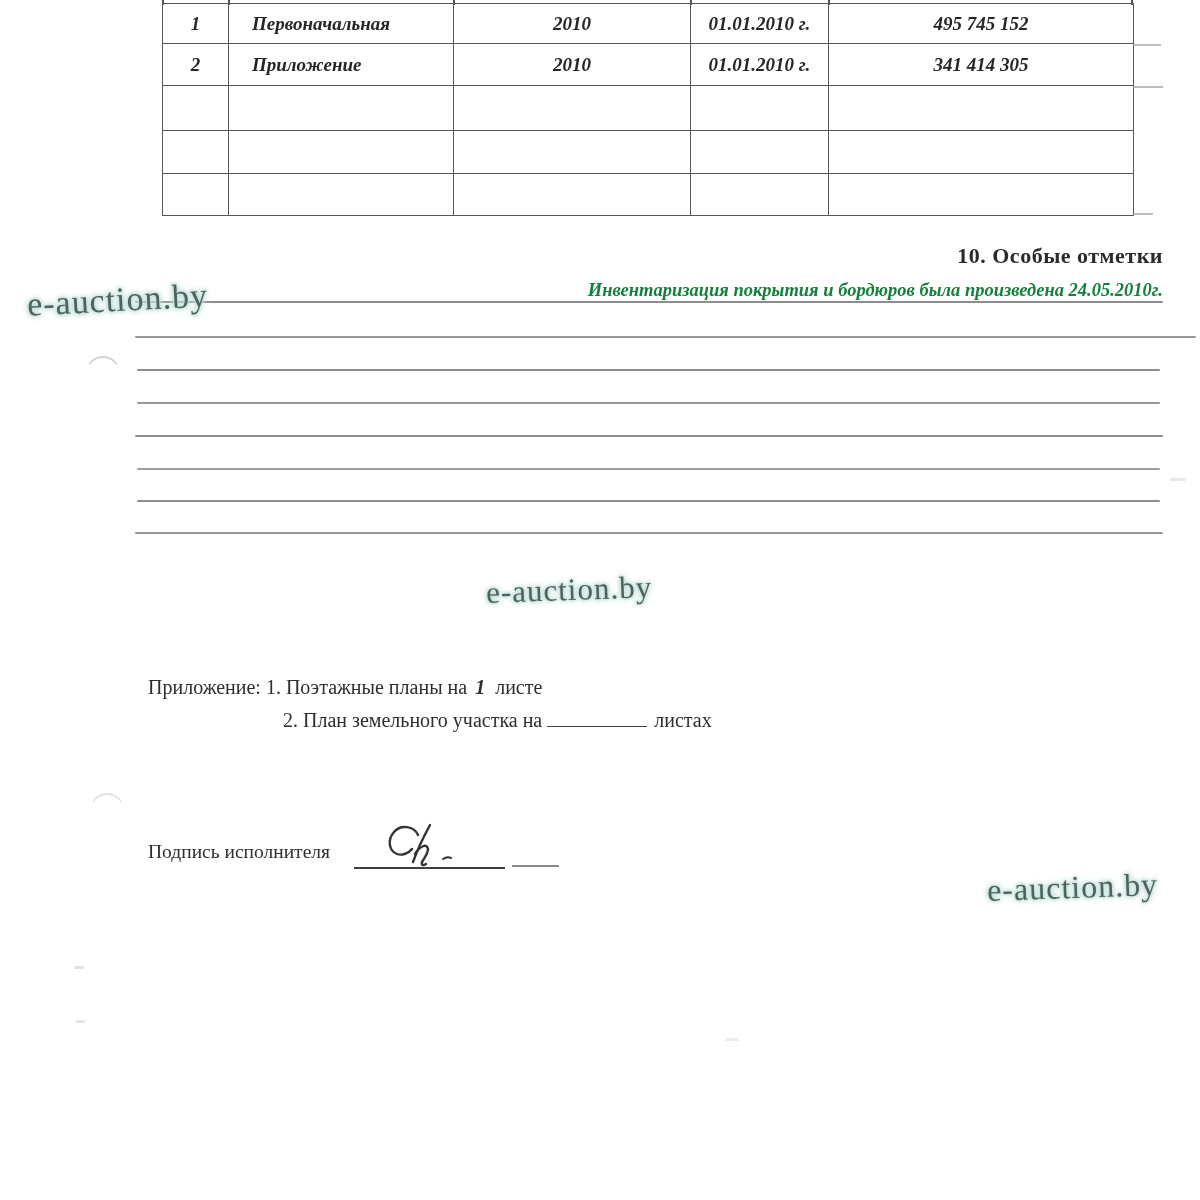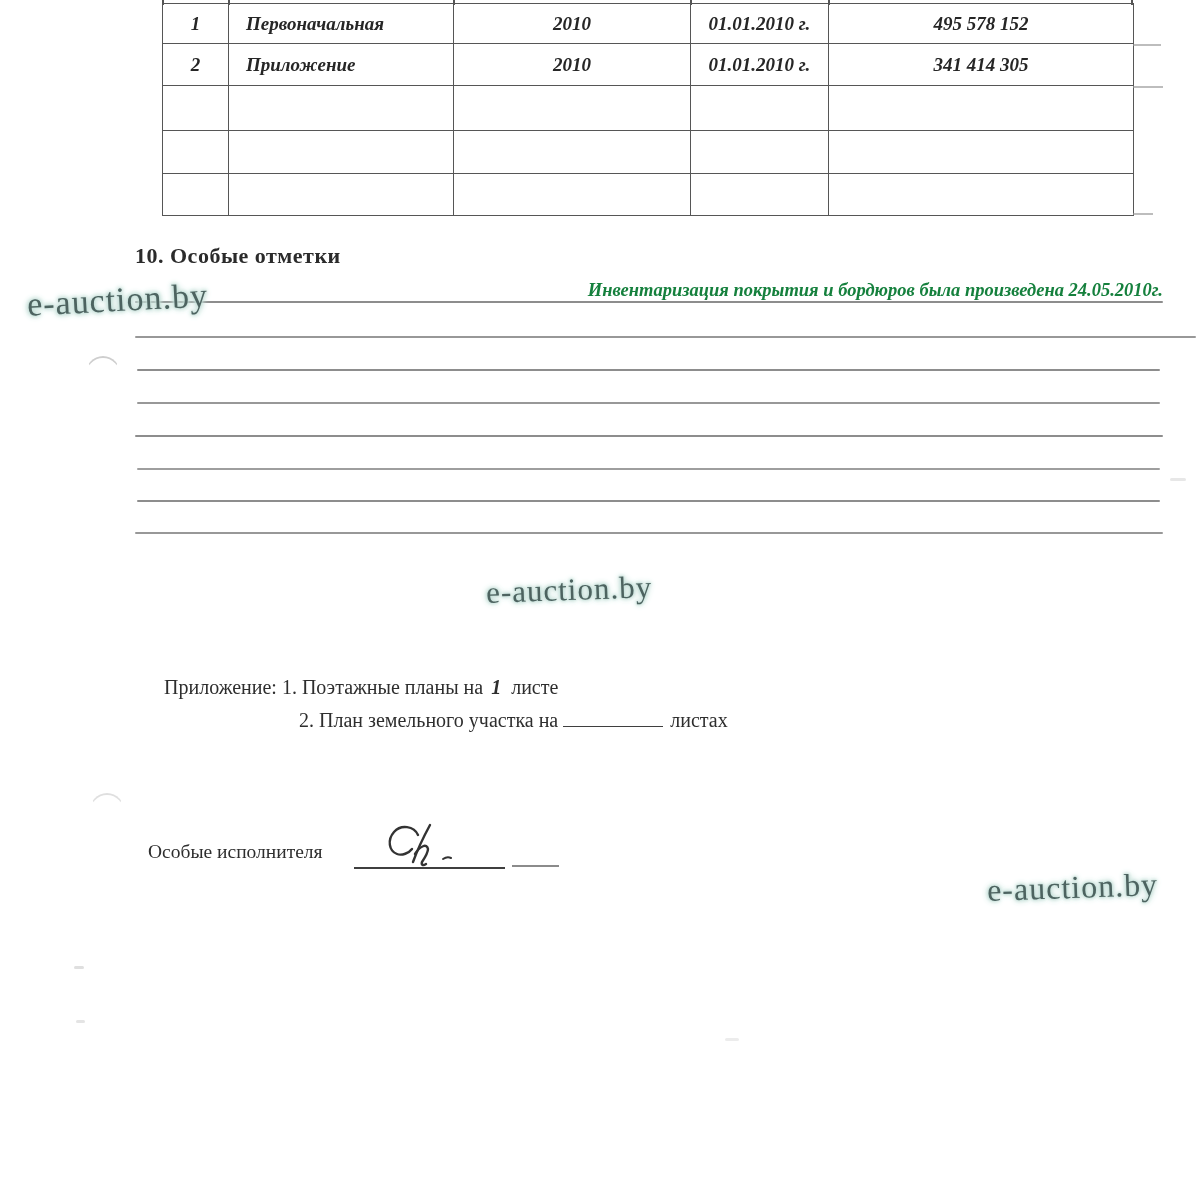--- a/index.html
+++ b/index.html
@@ -14,28 +14,28 @@
   .val-table{
     position:absolute;left:162px;top:3px;
     border-collapse:collapse;table-layout:fixed;width:971px;
   }
   .val-table td{
     border:1.6px solid #565656;
     font:italic bold 19px "Liberation Serif", serif;
     color:#262626;text-align:center;vertical-align:middle;
     padding:0;overflow:hidden;white-space:nowrap;
   }
-  .val-table td.cell-name{text-align:left;padding-left:17px;}
+  .val-table td.cell-name{text-align:left;padding-left:23px;}
   .stub{position:absolute;top:0;width:2px;height:5px;background:#565656;}
   .ext{position:absolute;height:1.5px;background:#9a9a9a;opacity:.65;}
 
   
   .sec-head{
     position:absolute;left:135px;top:243px;width:1028px;
-    text-align:left;font:bold 22px "Liberation Serif", serif;color:#2b2b2b;
+    text-align:right;font:bold 22px "Liberation Serif", serif;color:#2b2b2b;
     letter-spacing:.5px;
   }
   .sec-note{
     position:absolute;left:135px;top:280px;width:1028px;
     text-align:right;font:italic bold 18.5px "Liberation Serif", serif;color:#15803d;
   }
 
   
   .rule{position:absolute;height:1.8px;background:#8d8d8d;border-radius:1px;}
 
@@ -44,21 +44,21 @@
     position:absolute;
     font:32px "Liberation Serif", serif;
     color:#4d6360;letter-spacing:1px;
     text-shadow:0 0 4px #c3ded7,0 0 4px #c3ded7,0 0 7px #c3ded7,0 0 9px #cfe6e0,0 0 2px #b9d8d0;
   }
   .wm-left{left:27px;top:281px;font-size:34px;transform:rotate(-3deg);}
   .wm-center{left:486px;top:572px;font-size:31px;transform:rotate(-2deg);}
   .wm-bottom{left:987px;top:869px;font-size:32px;transform:rotate(-2deg);}
 
   
-  .appendix{position:absolute;left:148px;top:676px;font:20px "Liberation Serif", serif;color:#2e2e2e;margin-left:16px;}
+  .appendix{position:absolute;left:148px;top:676px;font:20px "Liberation Serif", serif;color:#2e2e2e;}
   .appendix .row2{margin-top:9px;padding-left:135px;text-align:center;}
   .app-num{font:italic bold 20px "Liberation Serif", serif;padding:0 10px 0 8px;}
   .blank-line{
     display:inline-block;width:100px;height:18px;
     border-bottom:1.8px solid #3f3f3f;margin:0 7px 0 5px;vertical-align:baseline;
   }
 
   
   .sig-label{position:absolute;left:148px;top:841px;font:19.5px "Liberation Serif", serif;color:#2e2e2e;}
   .sig-underline{position:absolute;left:354px;top:867px;width:151px;height:1.8px;background:#3f3f3f;}
@@ -94,21 +94,21 @@
         <col style="width:237px">
       <col style="width:138px">
         <col style="width:305px">
     </colgroup>
     <tbody>
         <tr style="height:40px">
       <td>1</td>
       <td class="cell-name">Первоначальная</td>
       <td>2010</td>
       <td>01.01.2010 г.</td>
-      <td>495 578 152</td>
+      <td>495 745 152</td>
     </tr>
     <tr style="height:42px">
       <td>2</td>
       <td class="cell-name">Приложение</td>
       <td>2010</td>
       <td>01.01.2010 г.</td>
       <td>341 414 305</td>
     </tr>
     <tr style="height:45px">
       <td></td>
@@ -152,21 +152,21 @@
 
   <div class="wm wm-left">e-auction.by</div>
   <div class="wm wm-center">e-auction.by</div>
   <div class="wm wm-bottom">e-auction.by</div>
 
   <div class="appendix">
     <div class="row1"><span>Приложение: 1. Поэтажные планы на</span><span class="app-num">1</span><span>листе</span></div>
     <div class="row2"><span>2. План земельного участка на</span><span class="blank-line"></span><span>листах</span></div>
   </div>
 
-  <div class="sig-label">Особые исполнителя</div>
+  <div class="sig-label">Подпись исполнителя</div>
   <div class="sig-underline"></div>
   <div class="sig-underline2"></div>
   <svg class="sig-svg" width="100" height="52" viewBox="0 0 100 52">
     <g fill="none" stroke="#333333" stroke-width="2.4" stroke-linecap="round">
       <path d="M37 13 C33 4 20 2 13 10 C6 18 8 29 16 32 C21 34 28 31 31 27"></path>
       <path d="M49 3 C43 14 36 29 32 40"></path>
       <path d="M34 32 C39 24 46 21 47 27 C47 31 43 37 41 40 C40 43 42 44 45 42"></path>
       <path d="M62 37 C65 35 68 35 70 36" stroke-width="2"></path>
     </g>
   </svg>

